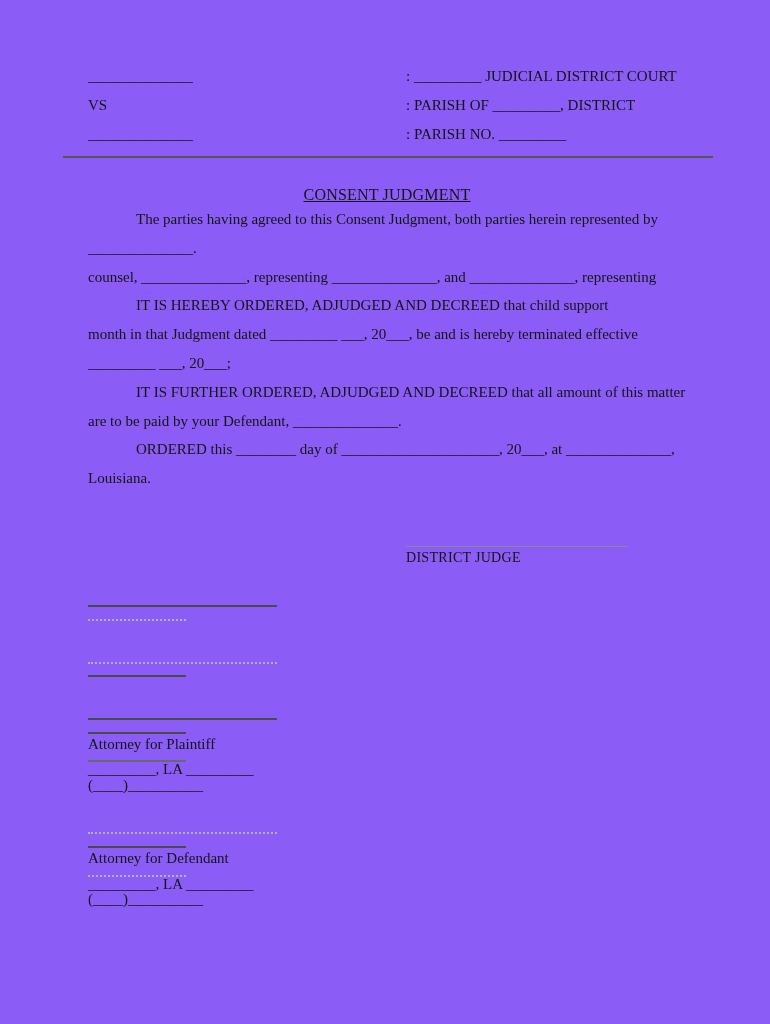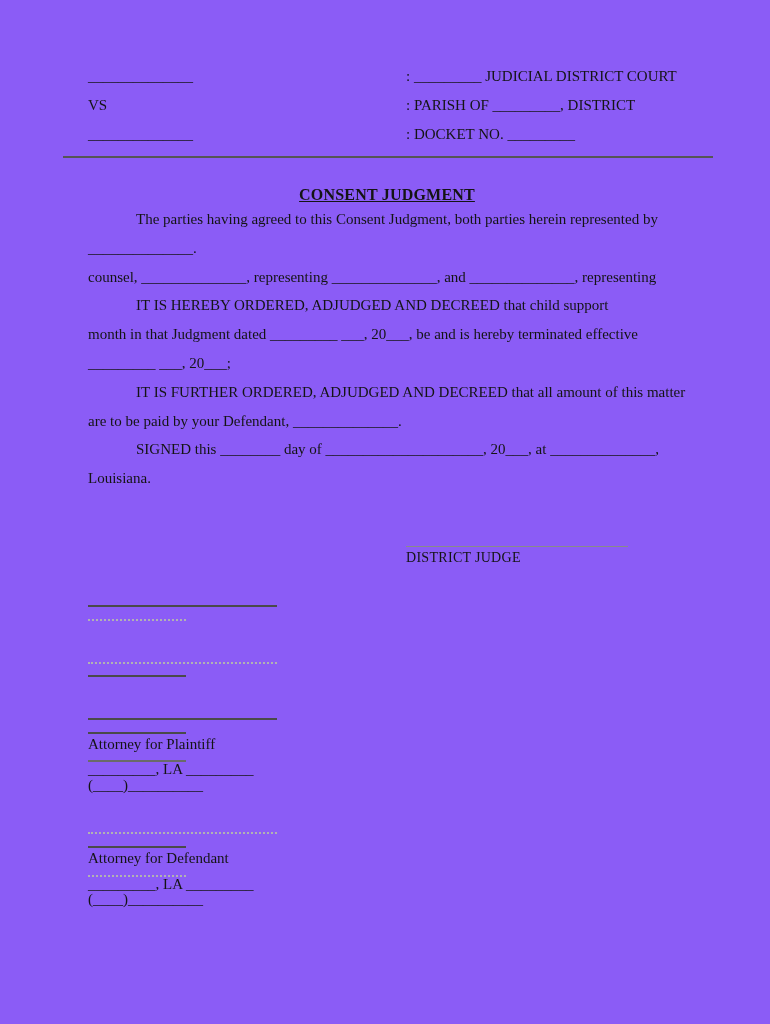--- a/index.html
+++ b/index.html
@@ -29,21 +29,21 @@
   .rule {
     height: 0;
     border-bottom: 2px solid #555;
     margin: 7px -27px 0 -25px; 
   }
   
   .title {
     margin-top: 27px;
     text-align: center;
     font-size: 16px;
-    font-weight: bold;
+    font-weight: normal;
     text-decoration: underline;
     letter-spacing: .2px;
     line-height: 20px;
   }
   
   .body-text { }
   .line {
     font-size: 15px;
     line-height: 28.8px;
     white-space: nowrap;
@@ -92,21 +92,21 @@
       <div class="hdr-row">
         <span class="hdr-left">______________</span>
         <span class="hdr-right">: _________ JUDICIAL DISTRICT COURT</span>
       </div>
       <div class="hdr-row">
         <span class="hdr-left">VS</span>
         <span class="hdr-right">: PARISH OF _________, DISTRICT</span>
       </div>
       <div class="hdr-row">
         <span class="hdr-left">______________</span>
-        <span class="hdr-right">: DOCKET NO. _________</span>
+        <span class="hdr-right">: PARISH NO. _________</span>
       </div>
       <div class="rule"></div>
     </div>
 
     <div class="title">CONSENT JUDGMENT</div>
 
     <div class="body-text">
       <div>
         <div class="line indent">The parties having agreed to this Consent Judgment, both parties herein represented by</div>
         <div class="line">______________.</div>
@@ -115,21 +115,21 @@
       <div>
         <div class="line indent">IT IS HEREBY ORDERED, ADJUDGED AND DECREED that child support</div>
         <div class="line">month in that Judgment dated _________ ___, 20___, be and is hereby terminated effective</div>
         <div class="line">_________ ___, 20___;</div>
       </div>
       <div>
         <div class="line indent">IT IS FURTHER ORDERED, ADJUDGED AND DECREED that all amount of this matter</div>
         <div class="line">are to be paid by your Defendant, ______________.</div>
       </div>
       <div>
-        <div class="line indent">SIGNED this ________ day of _____________________, 20___, at ______________,</div>
+        <div class="line indent">ORDERED this ________ day of _____________________, 20___, at ______________,</div>
         <div class="line">Louisiana.</div>
       </div>
     </div>
 
     <div class="judge-block">
       <div class="judge-line"></div>
       <div class="judge-label">DISTRICT JUDGE</div>
     </div>
 
     <div class="mt-block" style="margin-top:38px">

